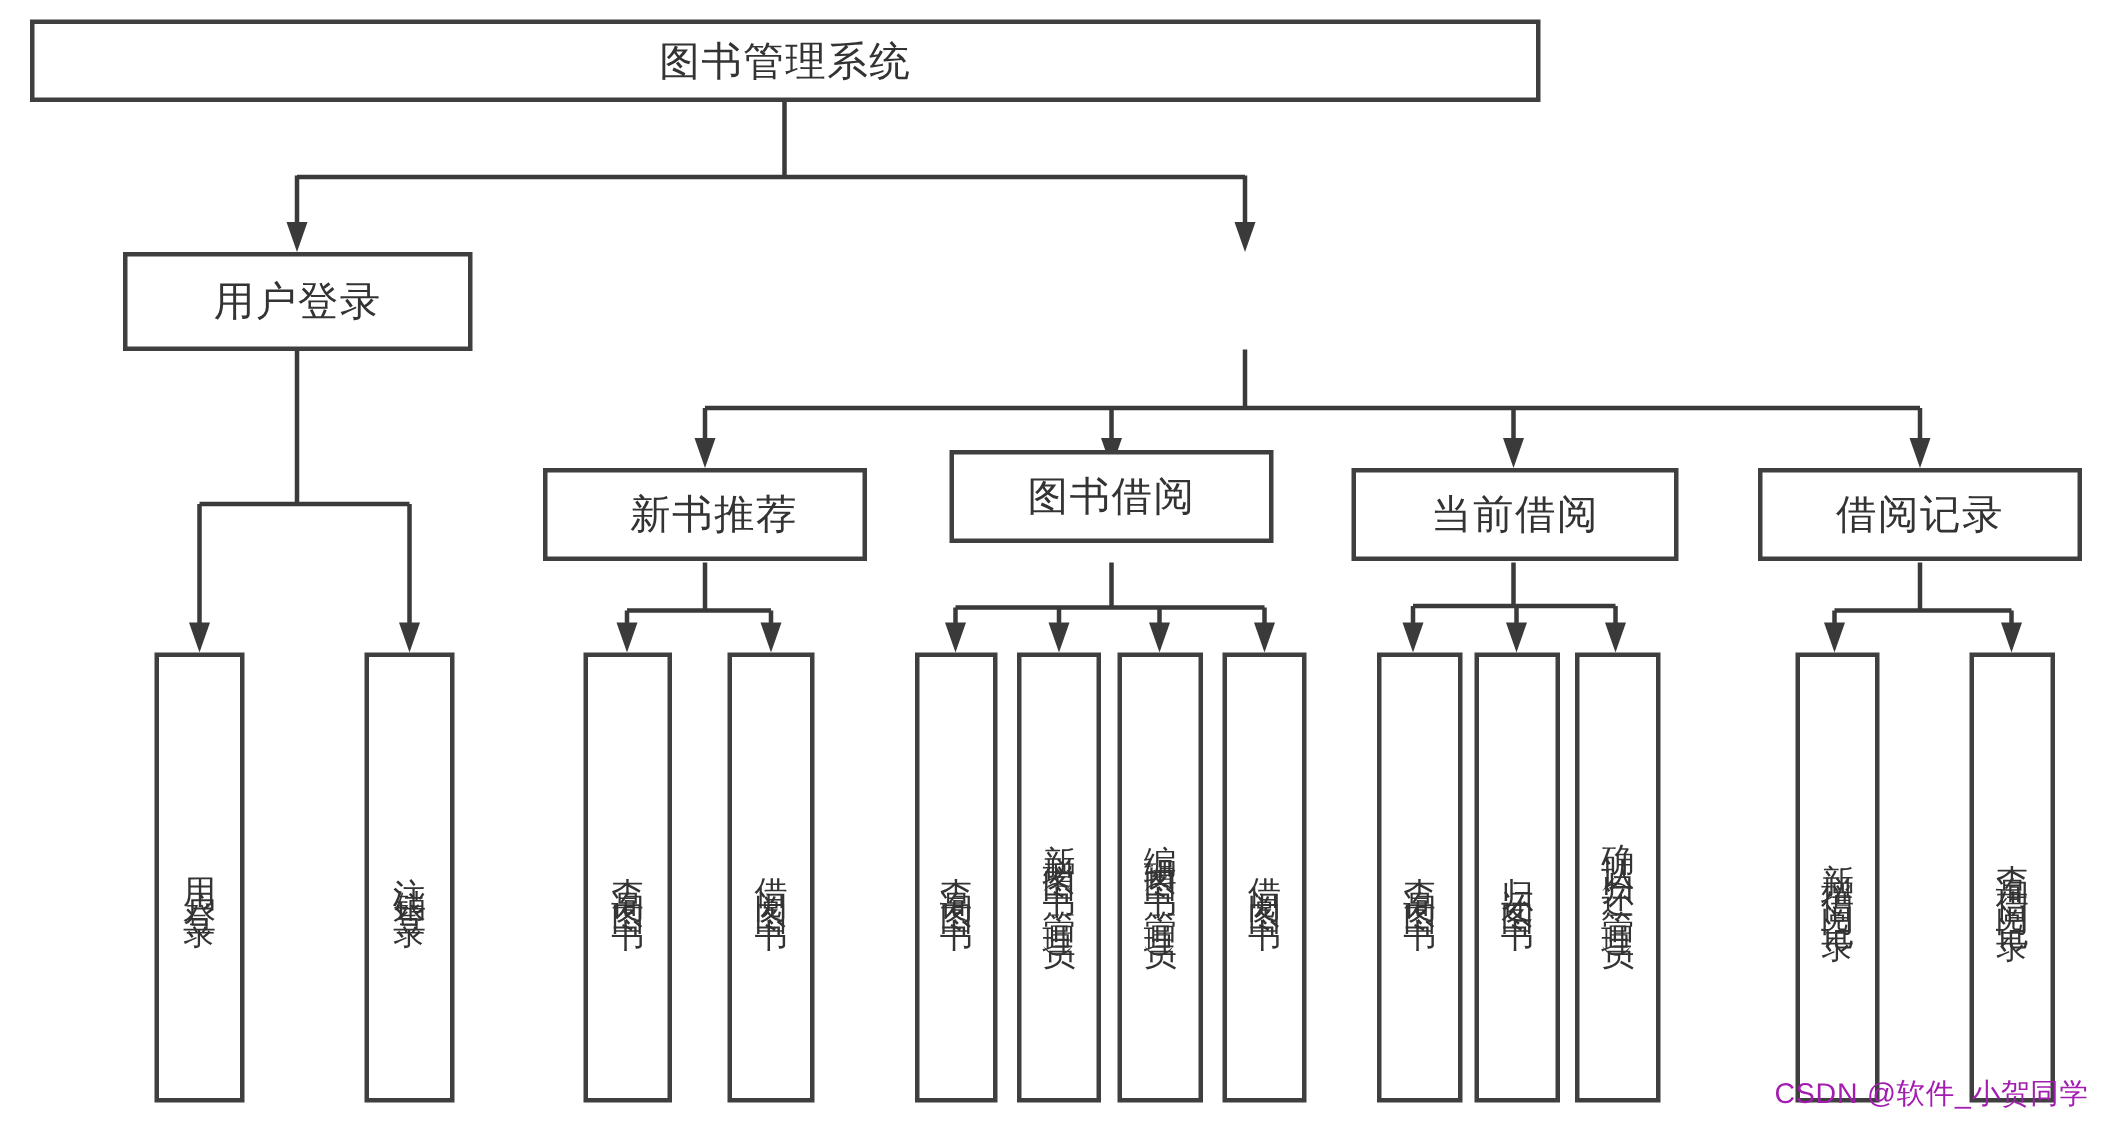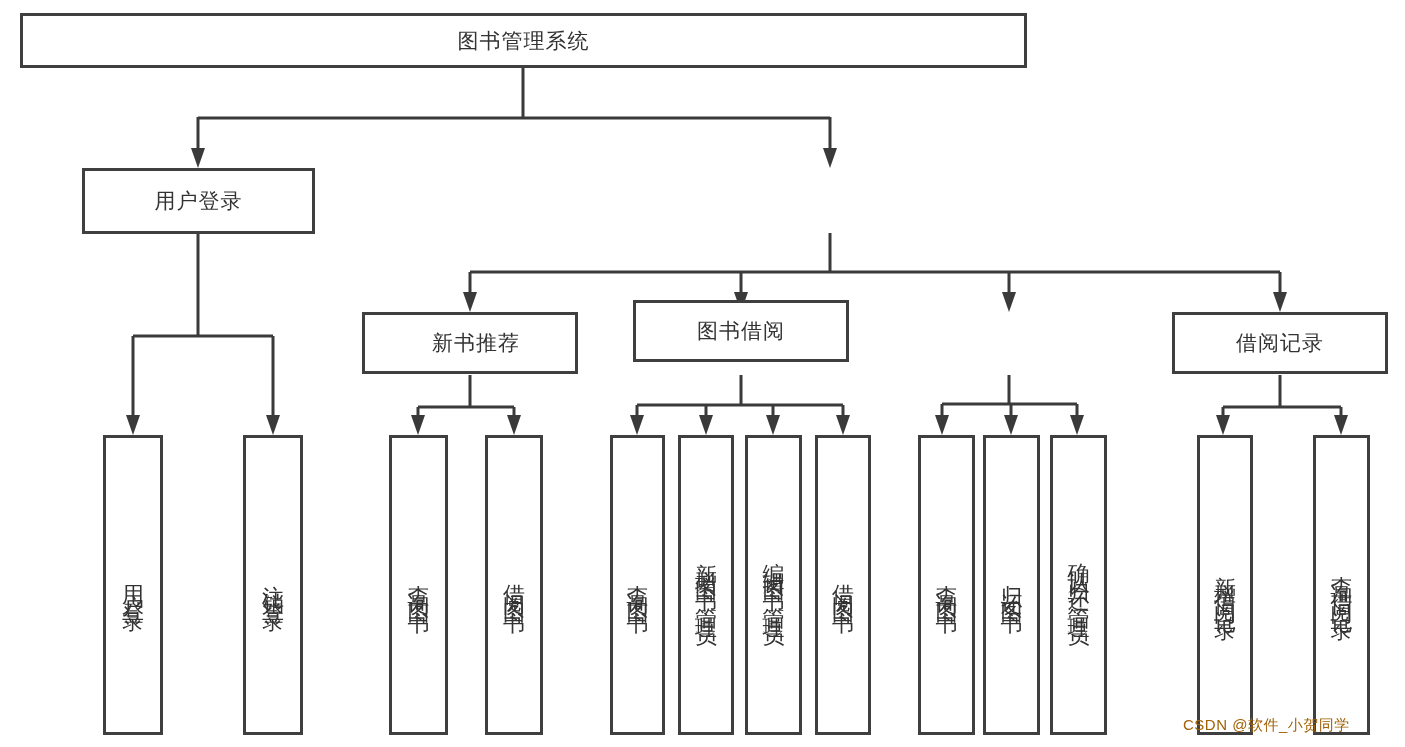--- a/index.html
+++ b/index.html
@@ -19,35 +19,35 @@
   .node {
     position: absolute;
     box-sizing: border-box;
     background: #ffffff;
     border: 3px solid #3f3f3f;
     display: flex;
     align-items: center;
     justify-content: center;
     color: #333333;
   }
-  .h-node { font-size: 21px; letter-spacing: 1px; }
+  .h-node { font-size: 27px; letter-spacing: 1px; }
   .leaf   { font-size: 22px; }
   .leaf .vtext {
     writing-mode: vertical-rl;
     text-orientation: mixed;
     letter-spacing: 9px;
     line-height: 1;
     color: #333333;
   }
   .watermark {
     position: absolute;
     left: 1183px;
     top: 716px;
-    font-size: 15px;
-    color: #a16207;
+    font-size: 19px;
+    color: #a21caf;
     white-space: nowrap;
     z-index: 5;
     letter-spacing: 0.5px;
   }
 </style>
 </head>
 <body>
 
 <div class="stage">
 
@@ -101,20 +101,23 @@
   <div class="node h-node" style="left:82px; top:168px; width:233px; height:66px;">
     <span>用户登录</span>
   </div>
 
   <div class="node h-node" style="left:362px; top:312px; width:216px; height:62px;padding-left:12px;">
     <span>新书推荐</span>
   </div>
   <div class="node h-node" style="left:633px; top:300px; width:216px; height:62px;">
     <span>图书借阅</span>
   </div>
+  <div class="node h-node" style="left:901px; top:312px; width:218px; height:62px;">
+    <span>当前借阅</span>
+  </div>
   <div class="node h-node" style="left:1172px; top:312px; width:216px; height:62px;">
     <span>借阅记录</span>
   </div>
 
   <div class="node leaf" style="left:103px; top:435px; width:60px; height:300px;">
     <span class="vtext">用户登录</span>
   </div>
   <div class="node leaf" style="left:243px; top:435px; width:60px; height:300px;">
     <span class="vtext">注销登录</span>
   </div>

